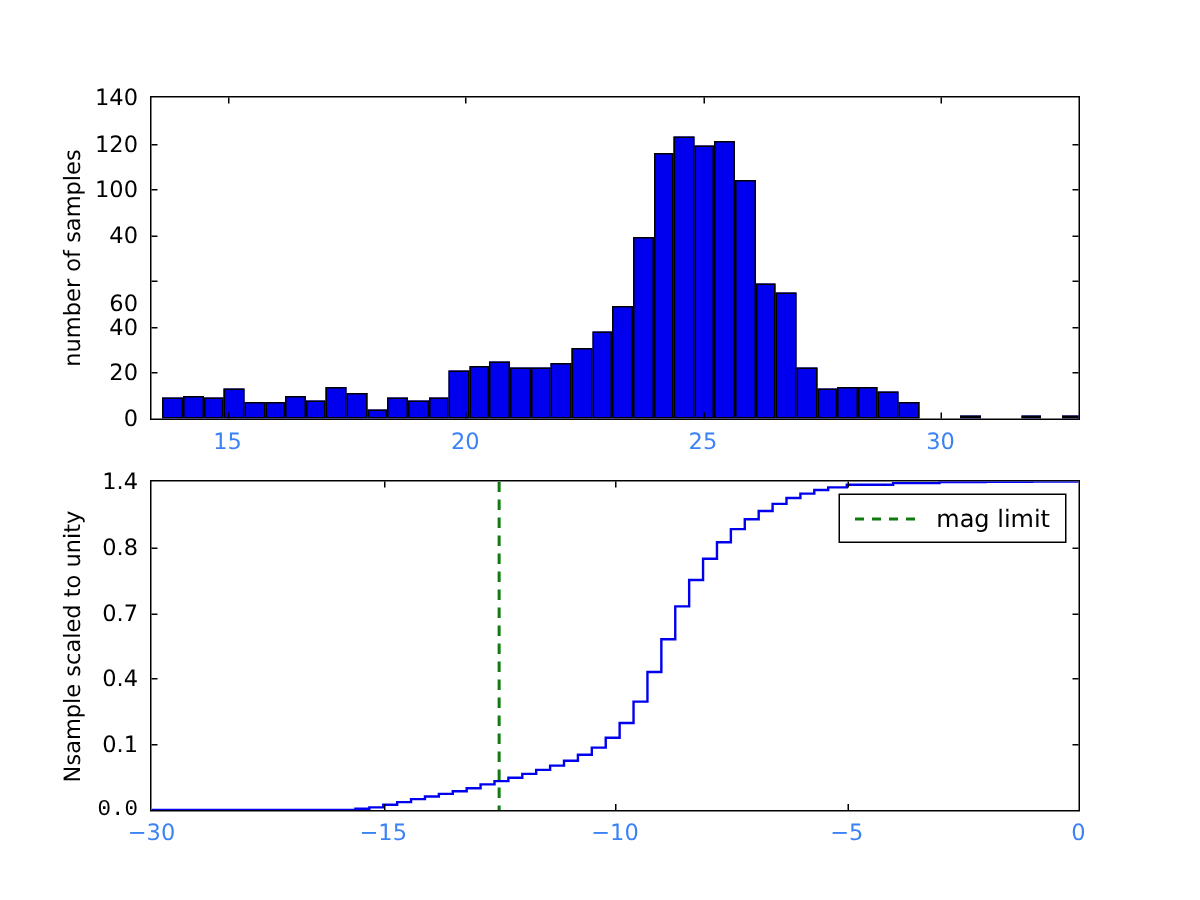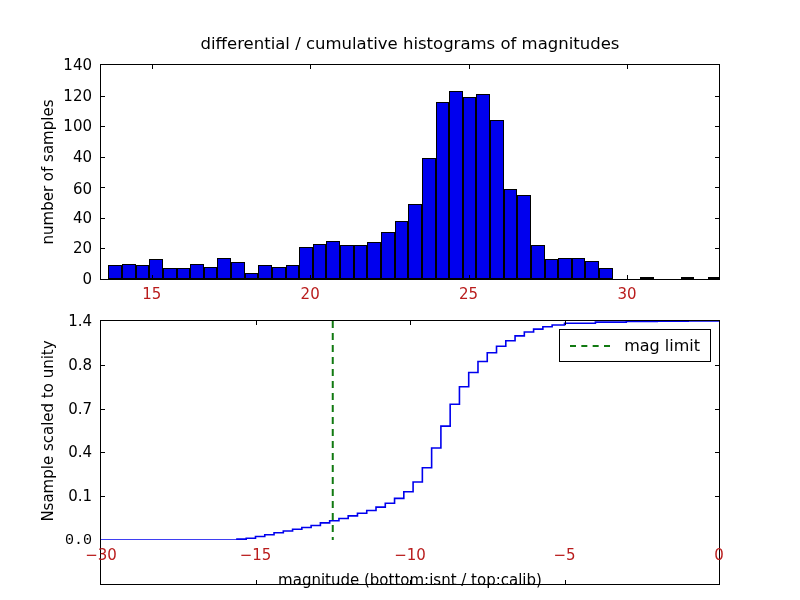--- a/index.html
+++ b/index.html
@@ -29,21 +29,21 @@
   #axes-top {
     left: 100px;
     top: 64px;
     width: 620px;
     height: 216px;
   }
   #axes-bottom {
     left: 100px;
     top: 320px;
     width: 620px;
-    height: 265px;
+    height: 221px;
   }
   .plot-title {
     position: absolute;
     left: 100px;
     top: 34px;
     width: 620px;
     text-align: center;
     font-size: 16.5px;
     color: #000000;
     white-space: nowrap;
@@ -59,21 +59,21 @@
   }
   .ytick-col {
     position: absolute;
     width: 92px;
     left: 0;
   }
   .xtick-label {
     position: absolute;
     transform: translateX(-50%);
     font-size: 15px;
-    color: #b91c1c;
+    color: #3b82f6;
     white-space: nowrap;
   }
   .tick-mark-y {
     position: absolute;
     width: 4px;
     height: 1px;
     background: #000000;
     left: 0;
   }
   .tick-mark-y.right {
@@ -145,21 +145,20 @@
     font-size: 16px;
     color: #000000;
     white-space: nowrap;
   }
 </style>
 </head>
 <body>
 
 <div id="figure">
 
-  <div class="plot-title">differential / cumulative histograms of magnitudes</div>
 
   <div class="axes-frame" id="axes-top">
     <div id="bars-layer">
         <div class="bar" style="left: 7.44769px; width: 13.6277px; height: 13.7571px; background: rgb(0, 0, 238);"></div>
         <div class="bar" style="left: 21.0754px; width: 13.6277px; height: 15.2857px; background: rgb(0, 0, 238);"></div>
         <div class="bar" style="left: 34.7031px; width: 13.6277px; height: 13.7571px; background: rgb(0, 0, 238);"></div>
         <div class="bar" style="left: 48.3308px; width: 13.6277px; height: 19.8714px; background: rgb(0, 0, 238);"></div>
         <div class="bar" style="left: 61.9585px; width: 13.6277px; height: 10.7px; background: rgb(0, 0, 238);"></div>
         <div class="bar" style="left: 75.5862px; width: 13.6277px; height: 10.7px; background: rgb(0, 0, 238);"></div>
         <div class="bar" style="left: 89.2138px; width: 13.6277px; height: 15.2857px; background: rgb(0, 0, 238);"></div>
@@ -217,21 +216,21 @@
         <div class="tick-mark-x " style="left: 367.631px;"></div>
         <div class="tick-mark-x bottomside" style="left: 367.631px;"></div>
         <div class="tick-mark-x " style="left: 526.092px;"></div>
         <div class="tick-mark-x bottomside" style="left: 526.092px;"></div>
       </div>
   </div>
   <div class="ytick-col" id="top-yticks">
       <div class="ytick-label" style="top: 279px;">0</div>
       <div class="ytick-label" style="top: 248.429px;">20</div>
       <div class="ytick-label" style="top: 217.857px;">40</div>
-      <div class="ytick-label" style="top: 189px;">60</div>
+      <div class="ytick-label" style="top: 202px;">60</div>
       <div class="ytick-label" style="top: 156.714px;">40</div>
       <div class="ytick-label" style="top: 126.143px;">100</div>
       <div class="ytick-label" style="top: 95.5714px;">120</div>
       <div class="ytick-label" style="top: 65px; margin-left: 17px;">140</div>
     </div>
   <div id="top-xticks">
       <div class="xtick-label" style="left: 151.708px; top: 285px;">15</div>
       <div class="xtick-label" style="left: 310.169px; top: 285px;">20</div>
       <div class="xtick-label" style="left: 468.631px; top: 285px;">25</div>
       <div class="xtick-label" style="left: 627.092px; top: 285px;">30</div>
@@ -274,15 +273,14 @@
       <div class="ytick-label" style="top: 321px;">1.4</div>
     </div>
   <div id="bottom-xticks">
       <div class="xtick-label" style="left: 101px; top: 546px;">−30</div>
       <div class="xtick-label" style="left: 255.5px; top: 546px;">−15</div>
       <div class="xtick-label" style="left: 410px; top: 546px;">−10</div>
       <div class="xtick-label" style="left: 564.5px; top: 546px;">−5</div>
       <div class="xtick-label" style="left: 719px; top: 546px;">0</div>
     </div>
   <div class="ylabel" id="bottom-ylabel" style="left: 48px; top: 430.5px; transform: translate(-50%, -50%) rotate(-90deg);">Nsample scaled to unity</div>
-  <div class="xlabel" id="bottom-xlabel" style="left: 100px; width: 620px; top: 571px;">magnitude (bottom:isnt / top:calib)</div>
 
 </div>
 
 </body></html>

